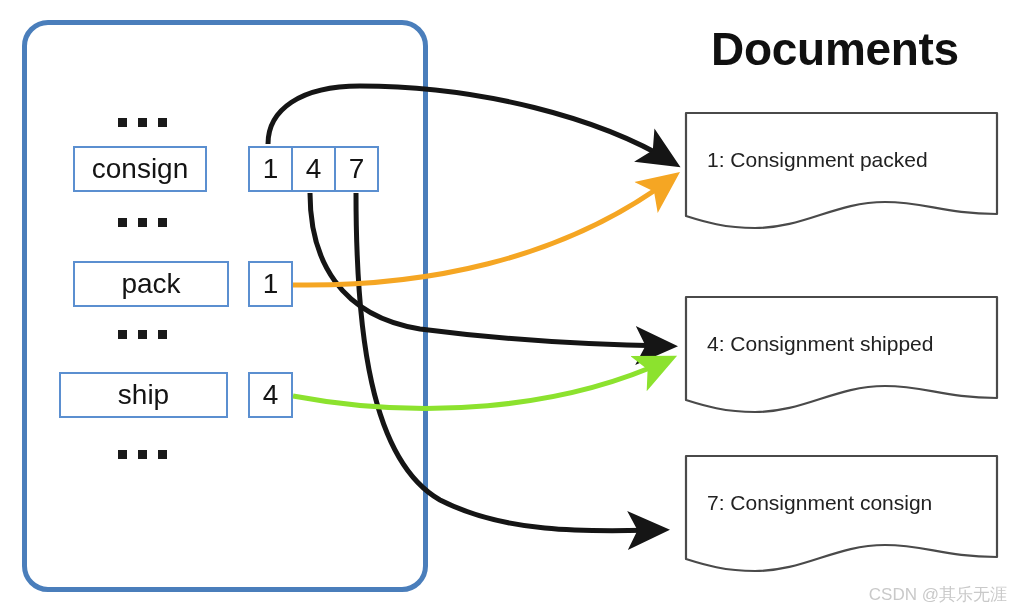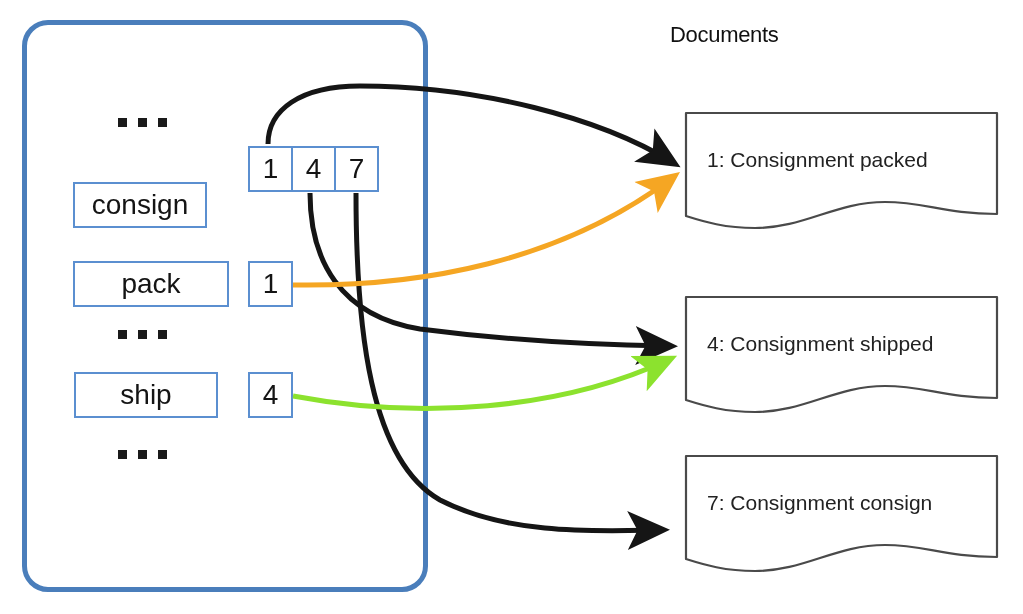--- a/index.html
+++ b/index.html
@@ -39,22 +39,23 @@
     font-weight: bold;
     color: #101010;
     letter-spacing: -0.3px;
   }
 
   #documents-title {
     position: absolute;
     left: 670px;
     top: 22px;
     width: 330px;
-    font-size: 22px;
-    font-weight: normal;
+    text-align: center;
+    font-size: 46px;
+    font-weight: bold;
     color: #101010;
     letter-spacing: -0.3px;
   }
 
   
   .ellipsis {
     position: absolute;
     display: flex;
     gap: 11px;
     align-items: center;
@@ -163,33 +164,33 @@
     <span></span>
     <span></span>
     <span></span>
   </div>
   <div class="ellipsis" style="left:118px; top:450px;">
     <span></span>
     <span></span>
     <span></span>
   </div>
 
-  <div class="term-box" style="left:73px; top:146px; width:134px;margin-top:36px;">consign</div>
+  <div class="term-box" style="left:73px; top:146px; width:134px;">consign</div>
   <div class="posting-group" style="left:248px; top:146px;">
     <div class="posting-cell">1</div>
     <div class="posting-cell">4</div>
     <div class="posting-cell">7</div>
   </div>
 
   <div class="term-box" style="left:73px; top:261px; width:156px;">pack</div>
   <div class="posting-group" style="left:248px; top:261px;">
     <div class="posting-cell">1</div>
   </div>
 
-  <div class="term-box" style="left:74px; top:372px; width:144px;">ship</div>
+  <div class="term-box" style="left:59px; top:372px; width:169px;">ship</div>
   <div class="posting-group" style="left:248px; top:372px;">
     <div class="posting-cell">4</div>
   </div>
 
   <div class="doc-box" style="left:685px; top:112px; height:118px;text-align:right;">
     <svg width="313" height="120" viewBox="0 0 313 120">
       <path d="M 1 1 L 312 1 L 312 102 C 260 102 240 90 200 90
                C 150 90 120 116 70 116 C 40 116 20 110 1 104 Z" fill="#ffffff" stroke="#4a4a4a" stroke-width="2.2" stroke-linejoin="round"></path>
     </svg>
     <div class="doc-label">1: Consignment packed</div>
@@ -228,14 +229,15 @@
 
     <path d="M 310 193 C 310 260 340 316 420 329 C 520 342 600 345 668 346" fill="none" stroke="#151515" stroke-width="5" marker-end="url(#ah-black)"></path>
 
     <path d="M 356 193 C 356 330 370 460 440 500 C 510 536 600 531 660 530" fill="none" stroke="#151515" stroke-width="5" marker-end="url(#ah-black)"></path>
 
     <path d="M 293 285 C 420 287 560 262 672 178" fill="none" stroke="#F5A623" stroke-width="5" marker-end="url(#ah-orange)"></path>
 
     <path d="M 293 396 C 420 420 560 410 668 360" fill="none" stroke="#8CE22E" stroke-width="5" marker-end="url(#ah-green)"></path>
   </svg>
 
+  <div id="watermark">CSDN @其乐无涯</div>
 
 </div>
 
 </body></html>

